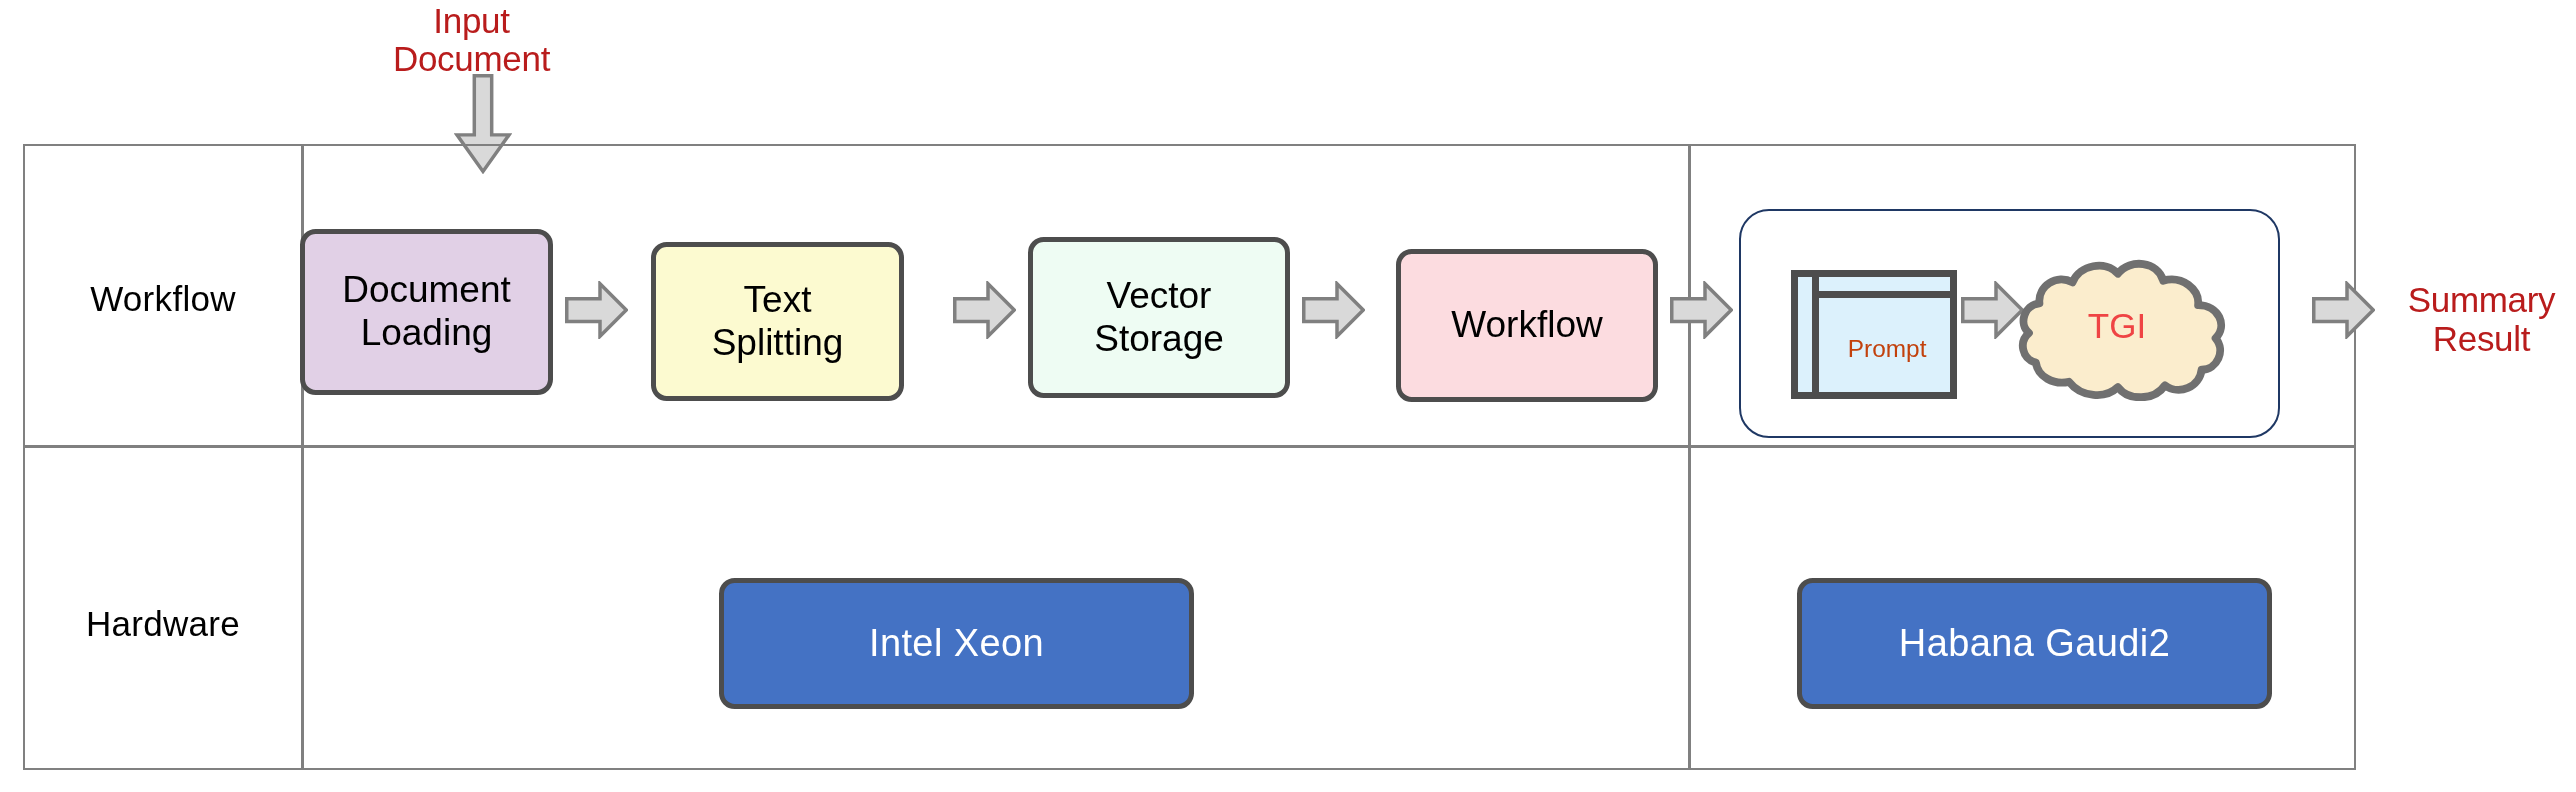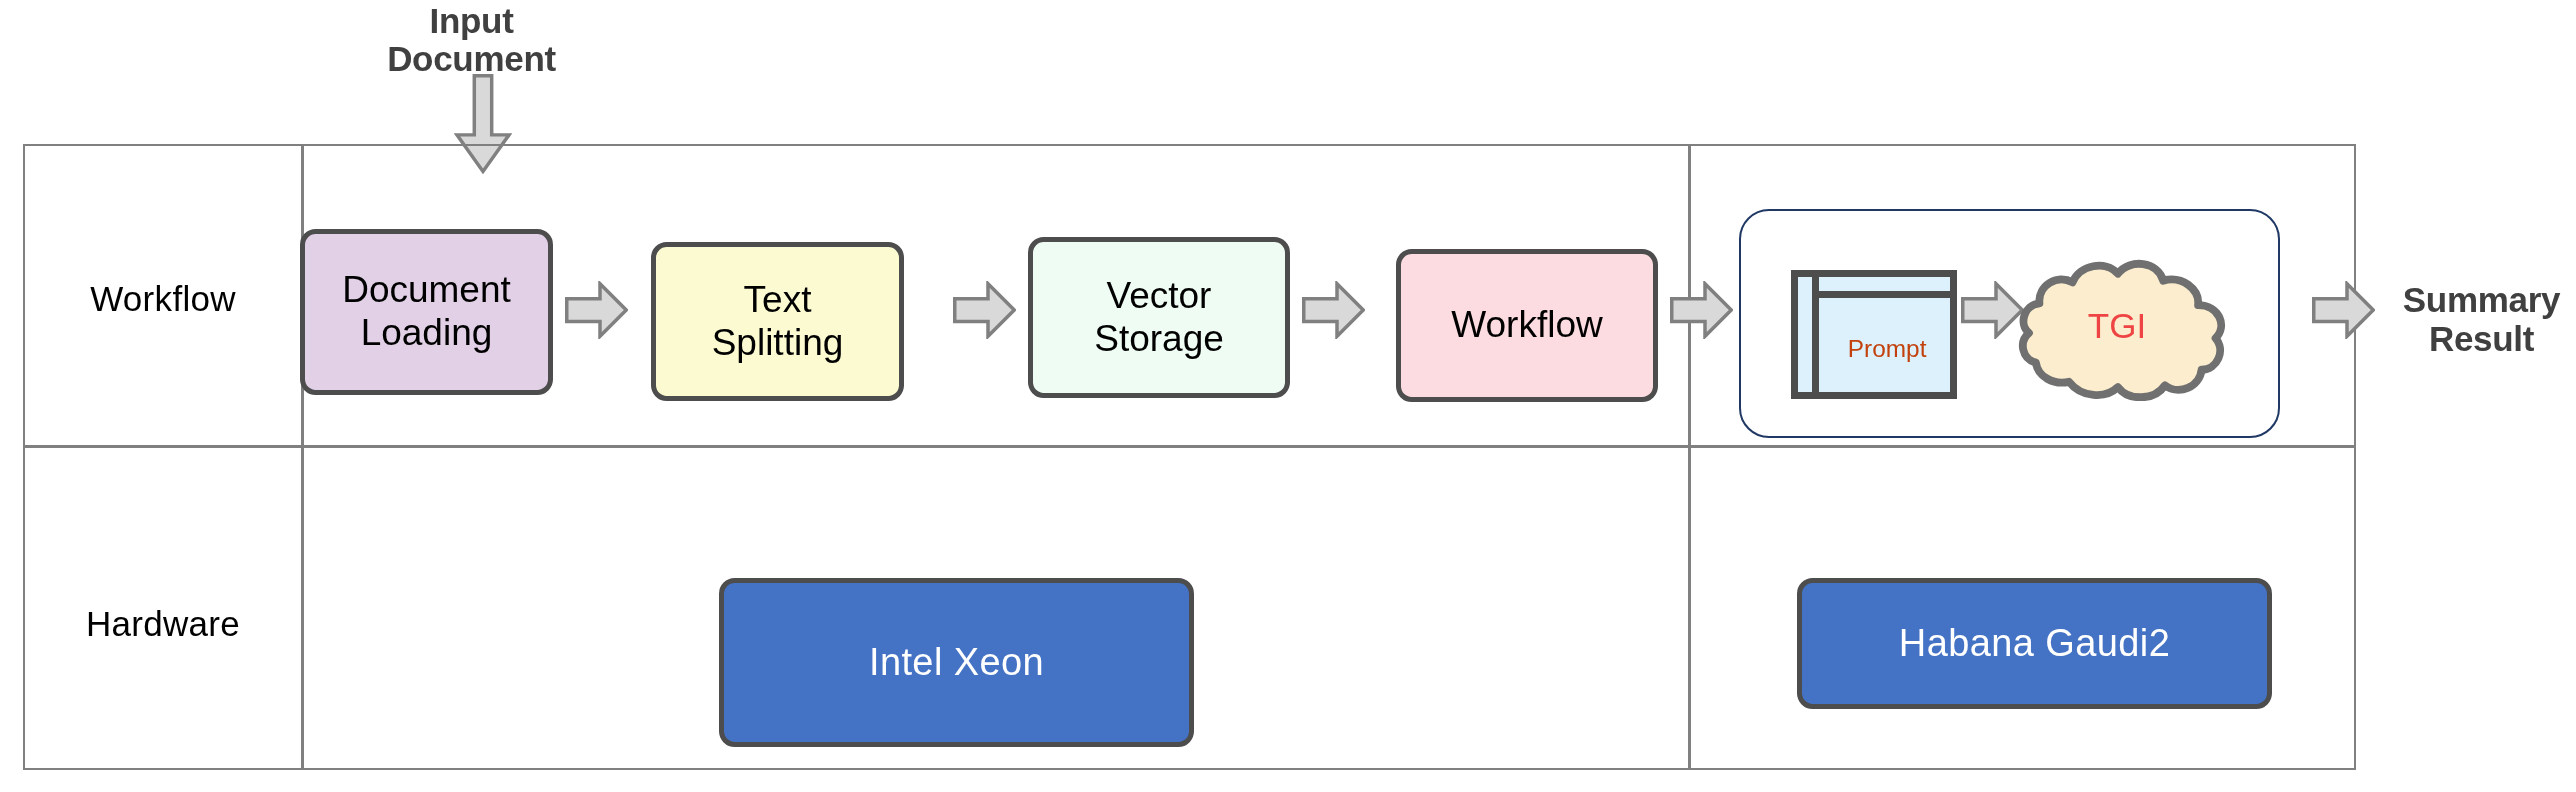--- a/index.html
+++ b/index.html
@@ -18,22 +18,22 @@
   #stage {
     position: absolute;
     left: 0; top: 0;
     width: 2576px;
     height: 792px;
   }
 
   
   .caption-red {
     position: absolute;
-    color: #404040;
-    font-weight: bold;
+    color: #b91c1c;
+    font-weight: normal;
     font-size: 35px;
     line-height: 1.1;
     text-align: center;
     letter-spacing: -0.3px;
     white-space: nowrap;
   }
   #input-doc-caption {
     left: 323px;
     top: 1.7px;
     width: 297px;
@@ -130,21 +130,21 @@
     background: #4472C4;
     display: flex;
     align-items: center;
     justify-content: center;
     color: #FFFFFF;
     font-size: 38px;
     letter-spacing: 0.4px;
   }
   #box-intel-xeon {
     left: 719px; top: 578px;
-    width: 475px; height: 169px;
+    width: 475px; height: 131px;
   }
   #box-habana-gaudi2 {
     left: 1797px; top: 578px;
     width: 475px; height: 131px;
   }
 
   
   #tgi-container {
     position: absolute;
     left: 1739px; top: 209px;

